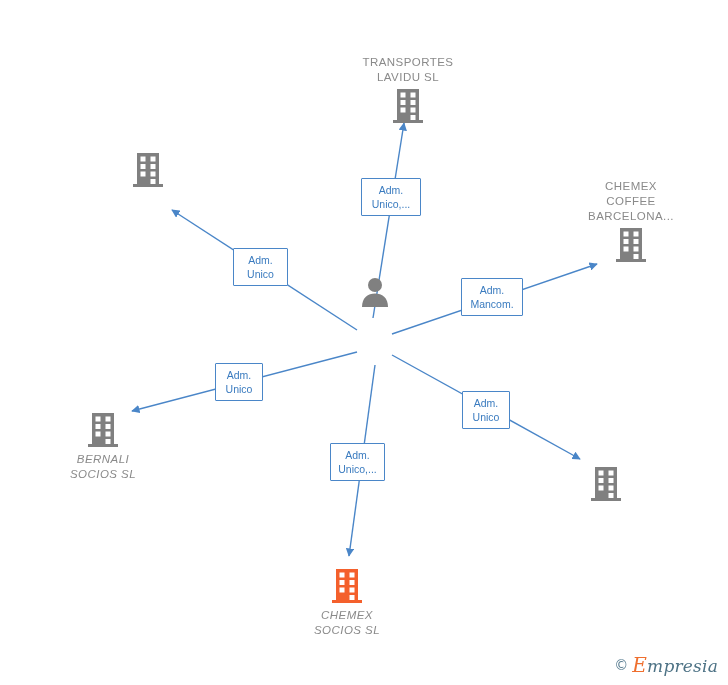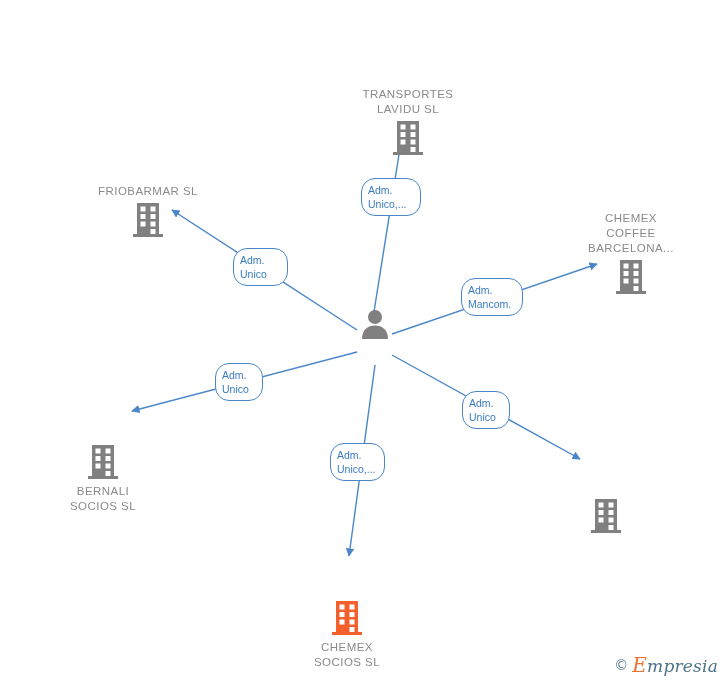--- a/index.html
+++ b/index.html
@@ -22,54 +22,53 @@
     width:728px;height:685px;
     pointer-events:none;
   }
   
   .node{
     position:absolute;
     width:150px;
     margin-left:-75px;
     text-align:center;
     line-height:15px;
-    margin-top:32px;
   }
   .node-label{
     display:block;
     font-size:11.5px;
     color:#8a8a8a;
     letter-spacing:.45px;
     white-space:pre-line;
   }
   .node-icon{
     display:block;
     margin:0 auto;
     width:34px;height:36px;
   }
   .node.label-top .node-label{margin-bottom:3px;}
-  .node.label-bottom .node-label{margin-top:4px;}
+  .node.label-bottom .node-label{margin-top:4px;font-style:italic;}
 
   
   .person-label{
     font-size:12px;color:#8a8a8a;line-height:16px;
     white-space:pre-line;
   }
   .person-icon{width:32px;height:30px;display:block;margin:2px auto 0;}
 
   
   .edge-label{
     position:absolute;
     border:1px solid #4a86c8;
     background:#ffffff;
-    border-radius:14px;
+    border-radius:1px;
     color:#3a7bbf;
     font-size:10.5px;
     line-height:14px;
-    text-align:left;
+    text-align:center;
     padding:4px 6px 4px 6px;
     white-space:pre-line;
     box-sizing:border-box;
   }
 
   
   #watermark{
     position:absolute;
     right:10px;bottom:8px;
     display:flex;align-items:center;
@@ -119,21 +118,21 @@
             <g fill="#ffffff">
               <rect x="9.5" y="4.5" width="5" height="5"></rect>
               <rect x="19.5" y="4.5" width="5" height="5"></rect>
               <rect x="9.5" y="12" width="5" height="5"></rect>
               <rect x="19.5" y="12" width="5" height="5"></rect>
               <rect x="9.5" y="19.5" width="5" height="5"></rect>
               <rect x="19.5" y="19.5" width="5" height="5"></rect>
               <rect x="19.5" y="27" width="5" height="5"></rect>
             </g>
           </svg></span></div>
-      <div class="node label-top" style="left: 148px; top: 152px;"><span class="node-label">FRIOBARMAR SL</span><span class="icon-wrap"><svg class="node-icon" viewBox="0 0 34 36" xmlns="http://www.w3.org/2000/svg">
+      <div class="node label-top" style="left: 148px; top: 152px;"><span class="icon-wrap"><svg class="node-icon" viewBox="0 0 34 36" xmlns="http://www.w3.org/2000/svg">
             <rect x="6" y="1" width="22" height="31" fill="#808080"></rect>
             <rect x="2" y="32" width="30" height="3" fill="#808080"></rect>
             <g fill="#ffffff">
               <rect x="9.5" y="4.5" width="5" height="5"></rect>
               <rect x="19.5" y="4.5" width="5" height="5"></rect>
               <rect x="9.5" y="12" width="5" height="5"></rect>
               <rect x="19.5" y="12" width="5" height="5"></rect>
               <rect x="9.5" y="19.5" width="5" height="5"></rect>
               <rect x="19.5" y="19.5" width="5" height="5"></rect>
               <rect x="19.5" y="27" width="5" height="5"></rect>

